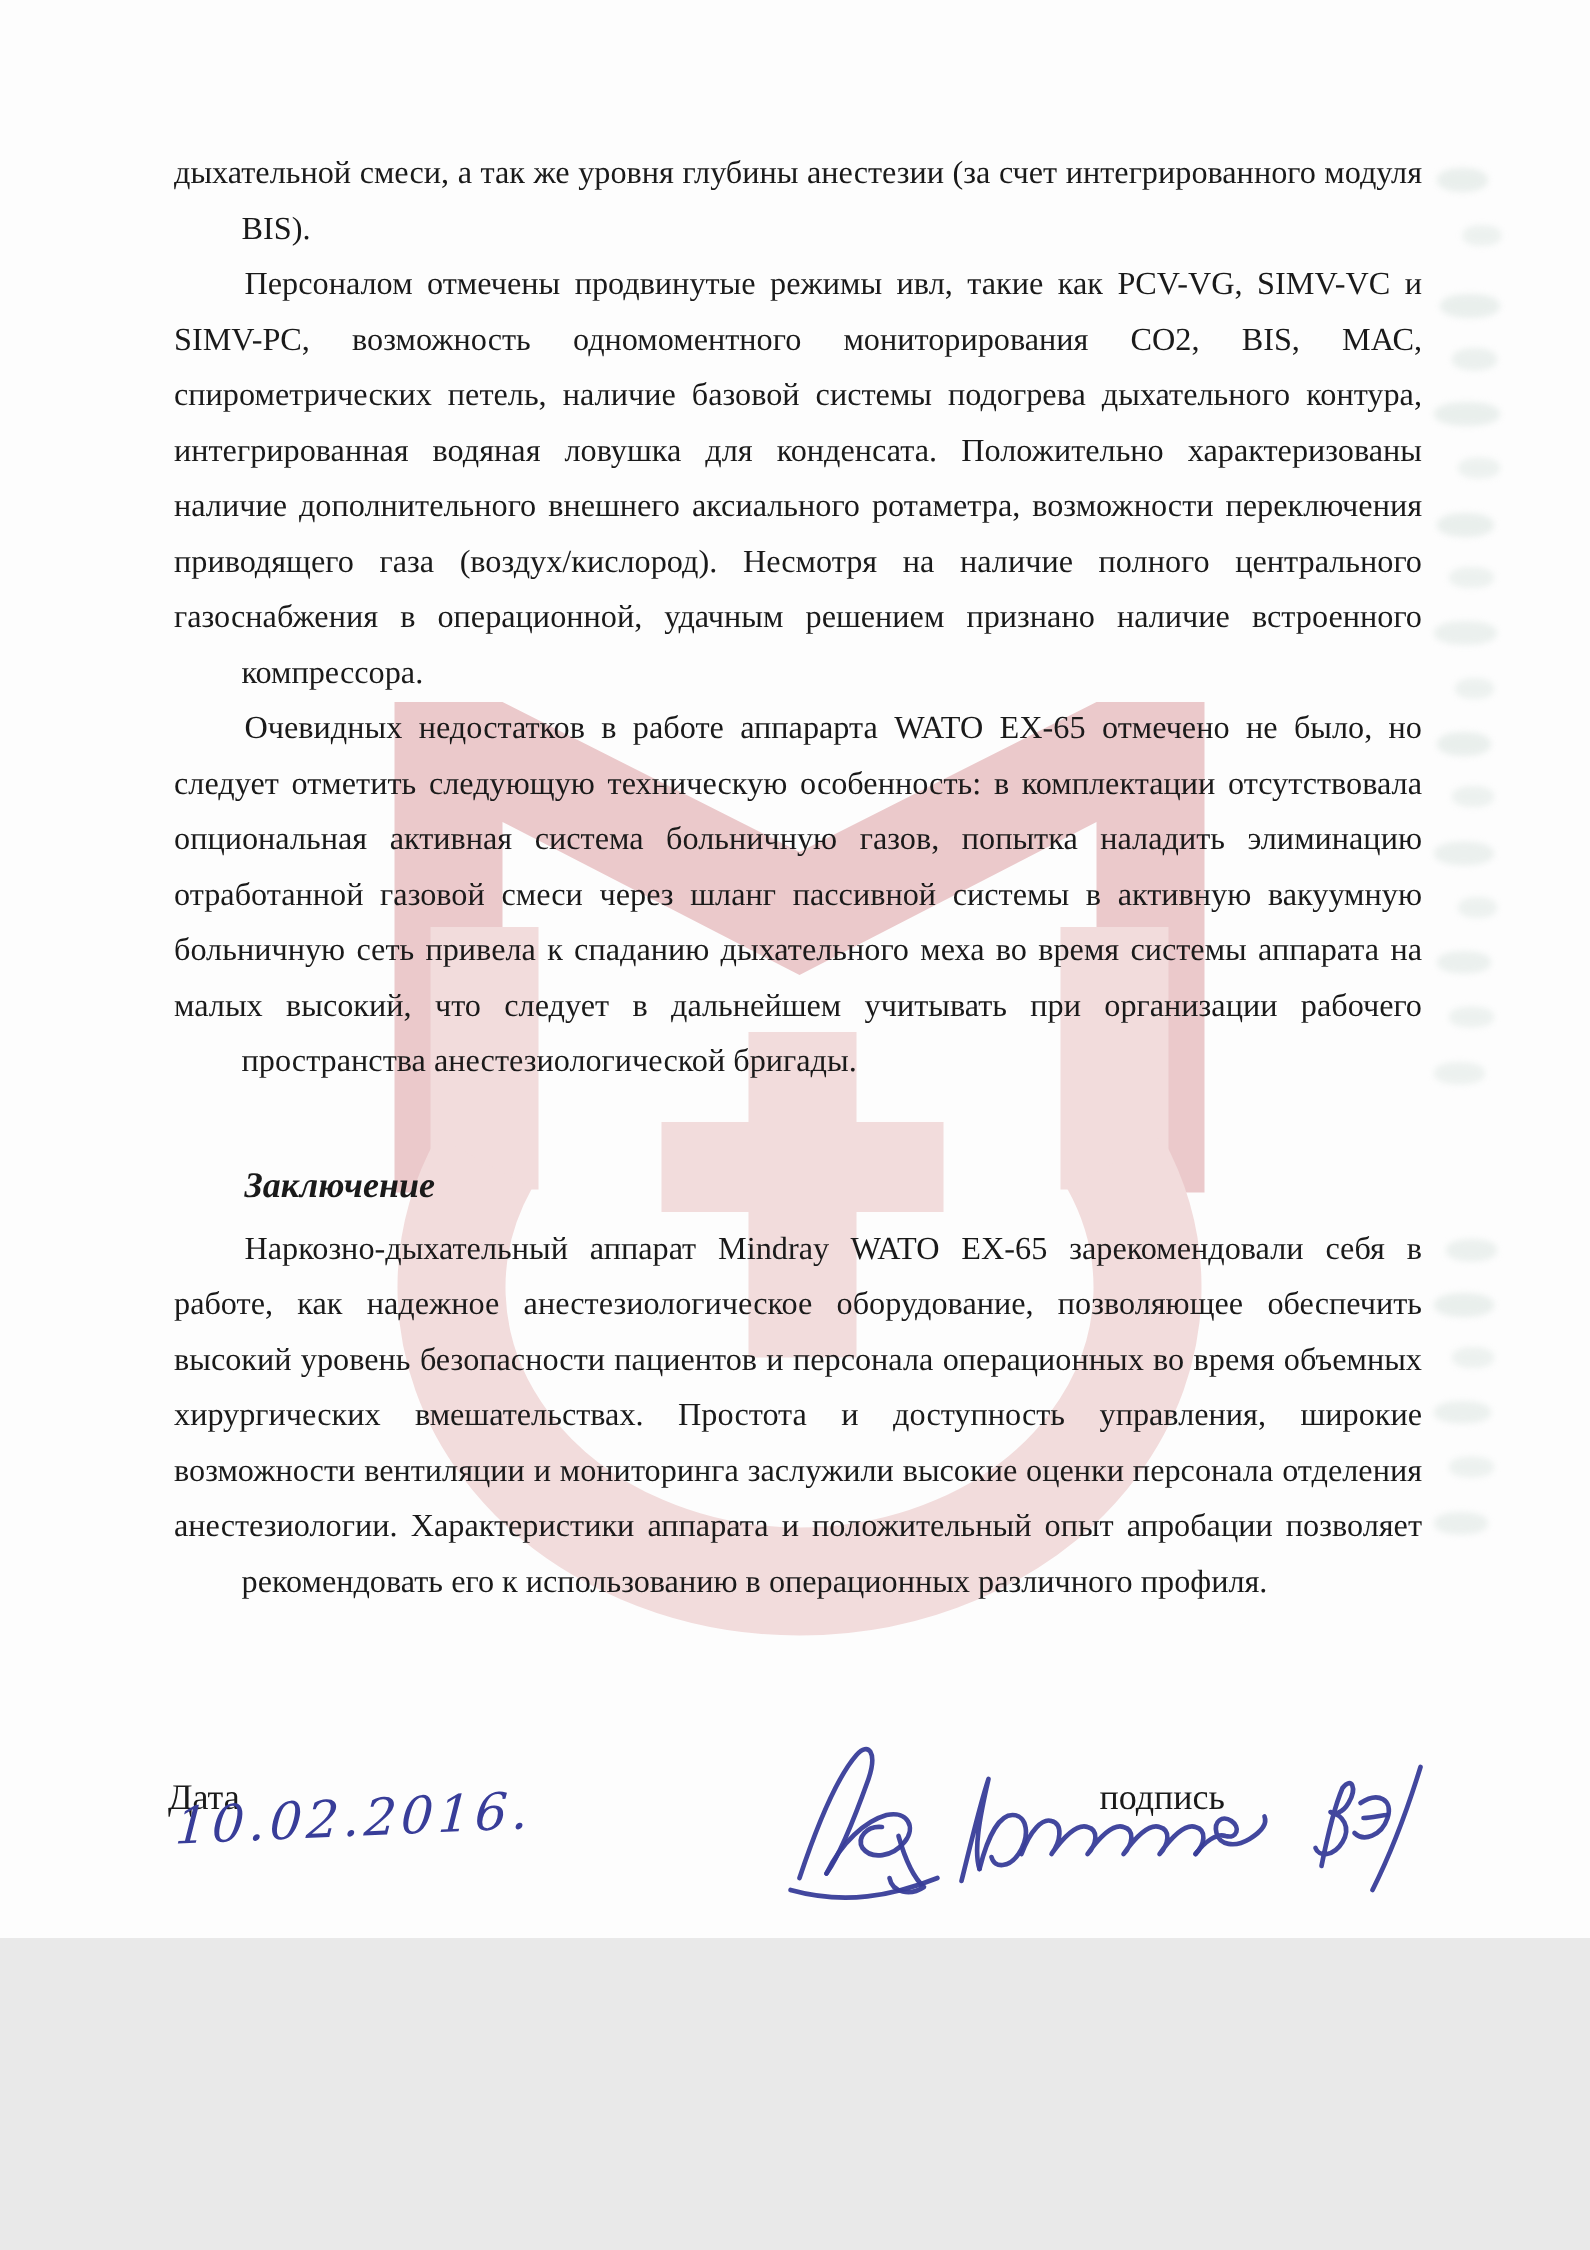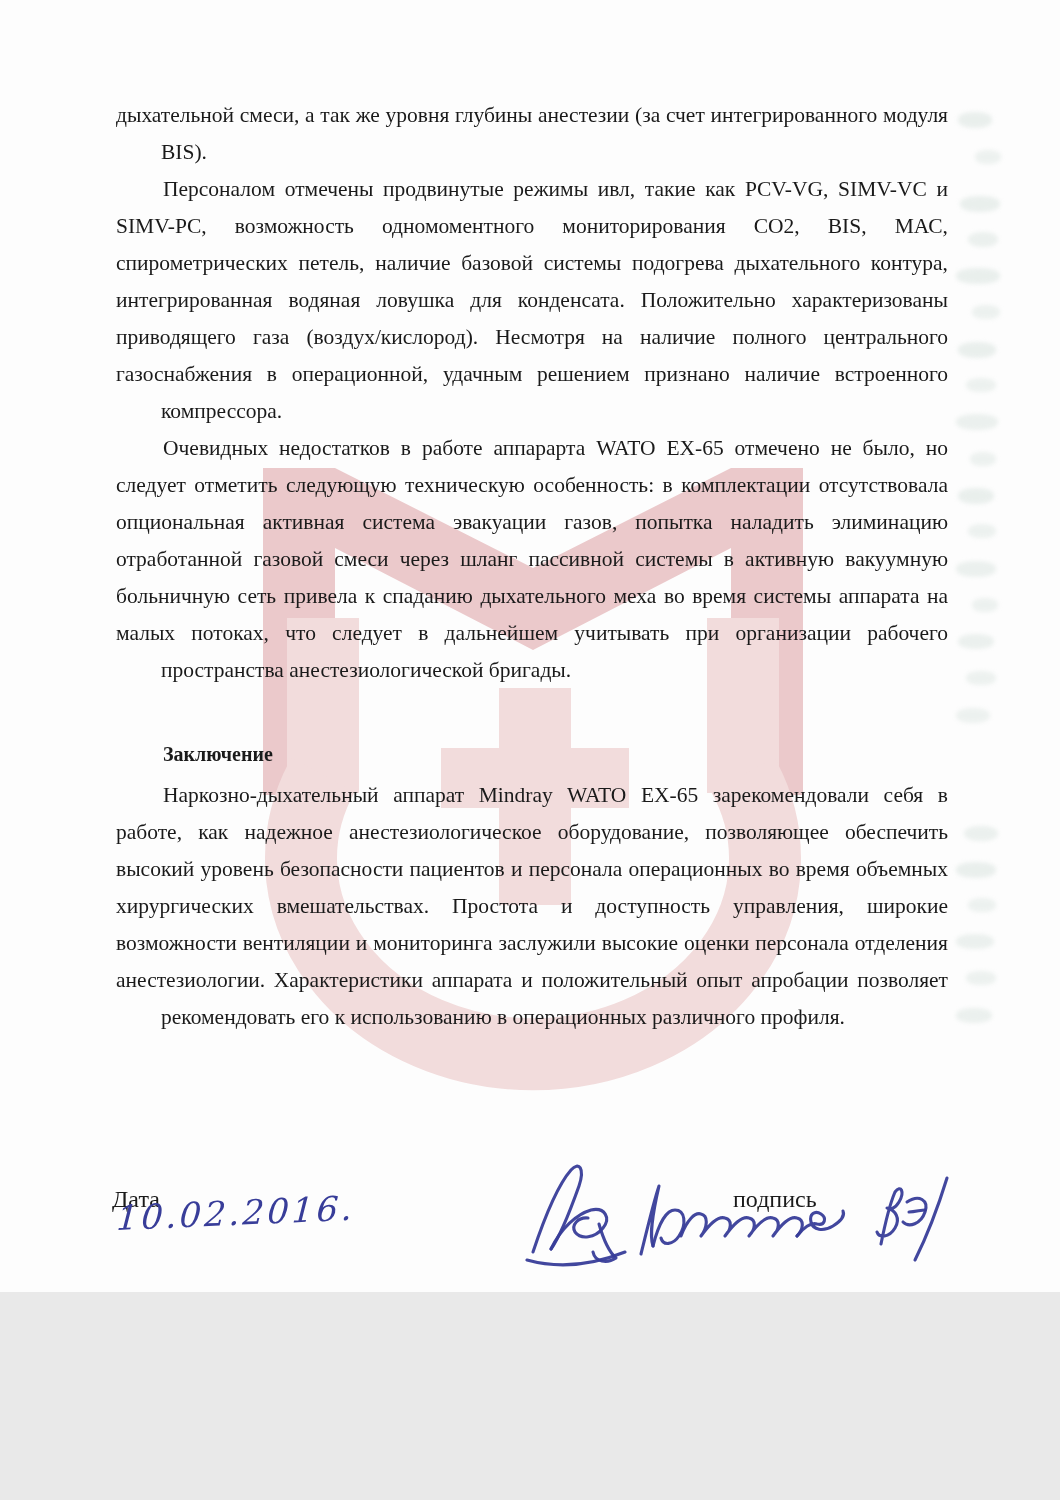--- a/index.html
+++ b/index.html
@@ -28,21 +28,21 @@
     font-size:21.5px;
   }
   .line{
     height:37px;line-height:37px;white-space:nowrap;
     text-align:justify;text-align-last:justify;
   }
   .line.last{text-align-last:left;white-space:normal;margin-left:45px;}
   .line.ind{padding-left:47px;}
   .heading{
     height:46px;line-height:46px;padding-left:47px;
-    font-weight:bold;font-size:20px;
+    font-weight:bold;font-size:24px;font-style:italic;
   }
   .gap{width:100%;}
   
   .footer-label{
     position:absolute;z-index:2;font-size:24px;line-height:22px;
   }
   .date-script{
     position:absolute;z-index:2;
     font-family:"DejaVu Serif","Liberation Serif",serif;
     font-style:italic;font-size:34px;letter-spacing:3px;
@@ -102,31 +102,32 @@
   <div class="text-column">
       <div>
         <div class="line">дыхательной смеси, а так же уровня глубины анестезии (за счет интегрированного модуля</div>
         <div class="line last">BIS).</div>
       </div>
       <div>
         <div class="line ind">Персоналом отмечены продвинутые режимы ивл, такие как PCV-VG, SIMV-VC и</div>
         <div class="line">SIMV-PC, возможность одномоментного мониторирования СО2, BIS, МАС,</div>
         <div class="line">спирометрических петель, наличие базовой системы подогрева дыхательного контура,</div>
         <div class="line">интегрированная водяная ловушка для конденсата. Положительно характеризованы</div>
+        <div class="line">наличие дополнительного внешнего аксиального ротаметра, возможности переключения</div>
         <div class="line">приводящего газа (воздух/кислород). Несмотря на наличие полного центрального</div>
         <div class="line">газоснабжения в операционной, удачным решением признано наличие встроенного</div>
         <div class="line last">компрессора.</div>
       </div>
       <div>
         <div class="line ind">Очевидных недостатков в работе аппарарта WATO EX-65 отмечено не было, но</div>
         <div class="line">следует отметить следующую техническую особенность: в комплектации отсутствовала</div>
-        <div class="line">опциональная активная система эвакуации газов, попытка наладить элиминацию</div>
+        <div class="line">опциональная активная система больничную газов, попытка наладить элиминацию</div>
         <div class="line">отработанной газовой смеси через шланг пассивной системы в активную вакуумную</div>
         <div class="line">больничную сеть  привела к спаданию дыхательного меха во время системы аппарата на</div>
-        <div class="line">малых потоках, что следует в дальнейшем учитывать при организации рабочего</div>
+        <div class="line">малых высокий, что следует в дальнейшем учитывать при организации рабочего</div>
         <div class="line last">пространства анестезиологической бригады.</div>
       </div>
       <div class="gap" style="height: 42px;"></div>
       <div class="heading">Заключение</div>
       <div>
         <div class="line ind">Наркозно-дыхательный аппарат Mindray WATO EX-65 зарекомендовали себя в</div>
         <div class="line">работе, как надежное анестезиологическое оборудование, позволяющее обеспечить</div>
         <div class="line">высокий уровень безопасности пациентов и персонала операционных во время объемных</div>
         <div class="line">хирургических вмешательствах. Простота и доступность управления, широкие</div>
         <div class="line">возможности вентиляции и мониторинга  заслужили высокие оценки персонала отделения</div>

